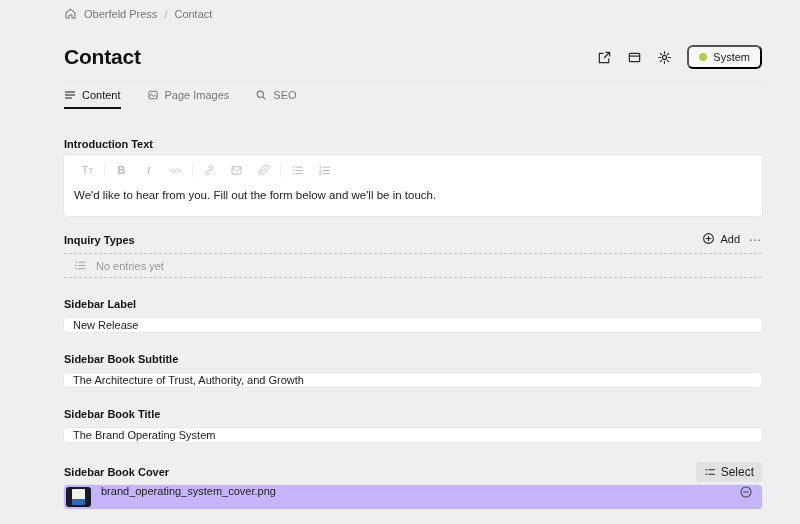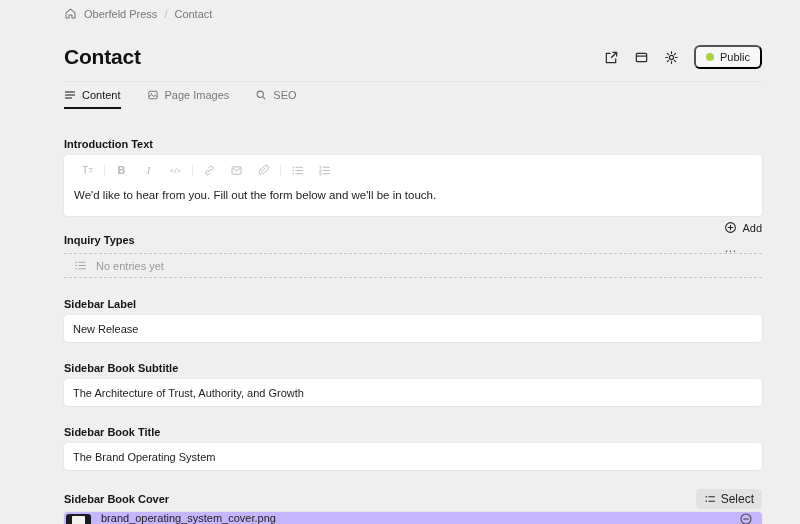--- a/index.html
+++ b/index.html
@@ -35,41 +35,41 @@
   .tab.active { color:#141414; font-weight:400; border-bottom-color:#141414; }
   .tab .icon { color:inherit; }
 
   
   .field { margin-top:20px; }
   .field.first { margin-top:29px; }
   .field.tight { margin-top:15px; }
   .field-label { font-size:11px; font-weight:700; color:#141414; margin-bottom:5px; }
   .field-header { display:flex; justify-content:space-between; align-items:center; margin-bottom:4px; height:18px; }
   .field-header .field-label { margin-bottom:0; }
-  .field-opts { display:flex; align-items:flex-start; gap:9px;flex-direction:column; }
+  .field-opts { display:flex; align-items:flex-start; gap:9px; }
   .textbtn { display:flex; align-items:center; gap:5px; background:none; border:none; font-size:11px; color:#222; cursor:pointer; font-family:inherit; }
   .pillbtn { display:flex; align-items:center; gap:5px; background:rgba(0,0,0,0.05); border:none; border-radius:4px; padding:3px 8px; font-size:12px; color:#222; cursor:pointer; font-family:inherit; }
   .morebtn { background:none; border:none; color:#666; font-size:12px; letter-spacing:1px; cursor:pointer; line-height:1; padding:2px 0; }
 
   
   .writer { background:#fff; border-radius:4px; padding:5px 10px 13px; box-shadow:0 0 0 1px rgba(0,0,0,0.03); }
   .writer-toolbar { display:flex; align-items:center; height:20px; color:#b9b9b9; }
   .tb-btn { width:27px; height:18px; display:flex; align-items:center; justify-content:center; background:none; border:none; color:#b9b9b9; font-size:11px; cursor:pointer; font-family:inherit; }
   .tb-btn .small-t { font-size:8px; }
   .tb-btn.italic { font-style:italic; font-family:"Liberation Serif",serif; }
   .tb-btn.code { font-size:8px; letter-spacing:0; }
   .tb-sep { width:1px; height:13px; background:#ececec; margin:0 3px; }
   .writer-content { margin-top:7px; font-size:11.5px; color:#222; line-height:1.4; min-height:14px; }
 
   
   .empty-row { margin-top:3px; border-top:1px dashed #c8c8c8; border-bottom:1px dashed #c8c8c8; padding:5px 10px; display:flex; align-items:center; gap:9px; color:#999; font-size:11px; }
   .empty-row .icon { color:#a5a5a5; }
 
   
-  .text-input { width:100%; background:#fff; border:none; border-radius:4px; padding:4px 9px; font-size:11px; color:#1d1d1d; font-family:inherit; height:27px; box-shadow:0 0 0 1px rgba(0,0,0,0.03); outline:none; }
+  .text-input { width:100%; background:#fff; border:none; border-radius:4px; padding:4px 9px; font-size:11px; color:#1d1d1d; font-family:inherit; height:14px; box-shadow:0 0 0 1px rgba(0,0,0,0.03); outline:none; }
 
   
   .file-row { margin-top:4px; background:#c4b5fd; border-radius:4px; height:24px; display:flex; align-items:flex-start; padding-right:9px; box-shadow:0 0 0 1px rgba(0,0,0,0.03); }
   .file-thumb { width:25px; height:20px; margin:2px; border-radius:3px; background:#181b21; position:relative; overflow:hidden; flex:none; }
   .file-thumb .cover { position:absolute; left:6px; right:6px; top:2px; bottom:2px; background:linear-gradient(180deg,#f2f1ec 0%,#f2f1ec 60%,#2a6cb5 60%,#2a6cb5 100%); border-radius:1px; }
   .file-name { font-size:11px; color:#1d1d1d; margin-left:8px; flex:1; white-space:nowrap; overflow:hidden; text-overflow:ellipsis; }
   .file-remove { background:none; border:none; color:#444; cursor:pointer; display:flex; padding:0; }
 </style>
 </head>
 <body>
@@ -110,21 +110,21 @@
       <button class="iconbtn">
         <span class="icon">
           <svg width="15" height="15" viewBox="0 0 16 16" fill="none" stroke="currentColor" stroke-width="1.3" stroke-linecap="round">
               <circle cx="8" cy="8" r="2.2"></circle>
               <path d="M8 1.8v1.9M8 12.3v1.9M1.8 8h1.9M12.3 8h1.9M3.6 3.6l1.35 1.35M11.05 11.05l1.35 1.35M12.4 3.6l-1.35 1.35M4.95 11.05 3.6 12.4"></path>
             </svg>
         </span>
       </button>
       <button class="status-badge">
         <span class="status-dot" style="background:#abd244"></span>
-        <span>Public</span>
+        <span>System</span>
       </button>
     </div>
   </div>
 
   <div class="divider"></div>
 
   <div class="tabs">
     <div class="tab active">
       <span class="icon">
         <svg width="12" height="12" viewBox="0 0 16 16" fill="none" stroke="currentColor" stroke-width="1.6" stroke-linecap="round">

